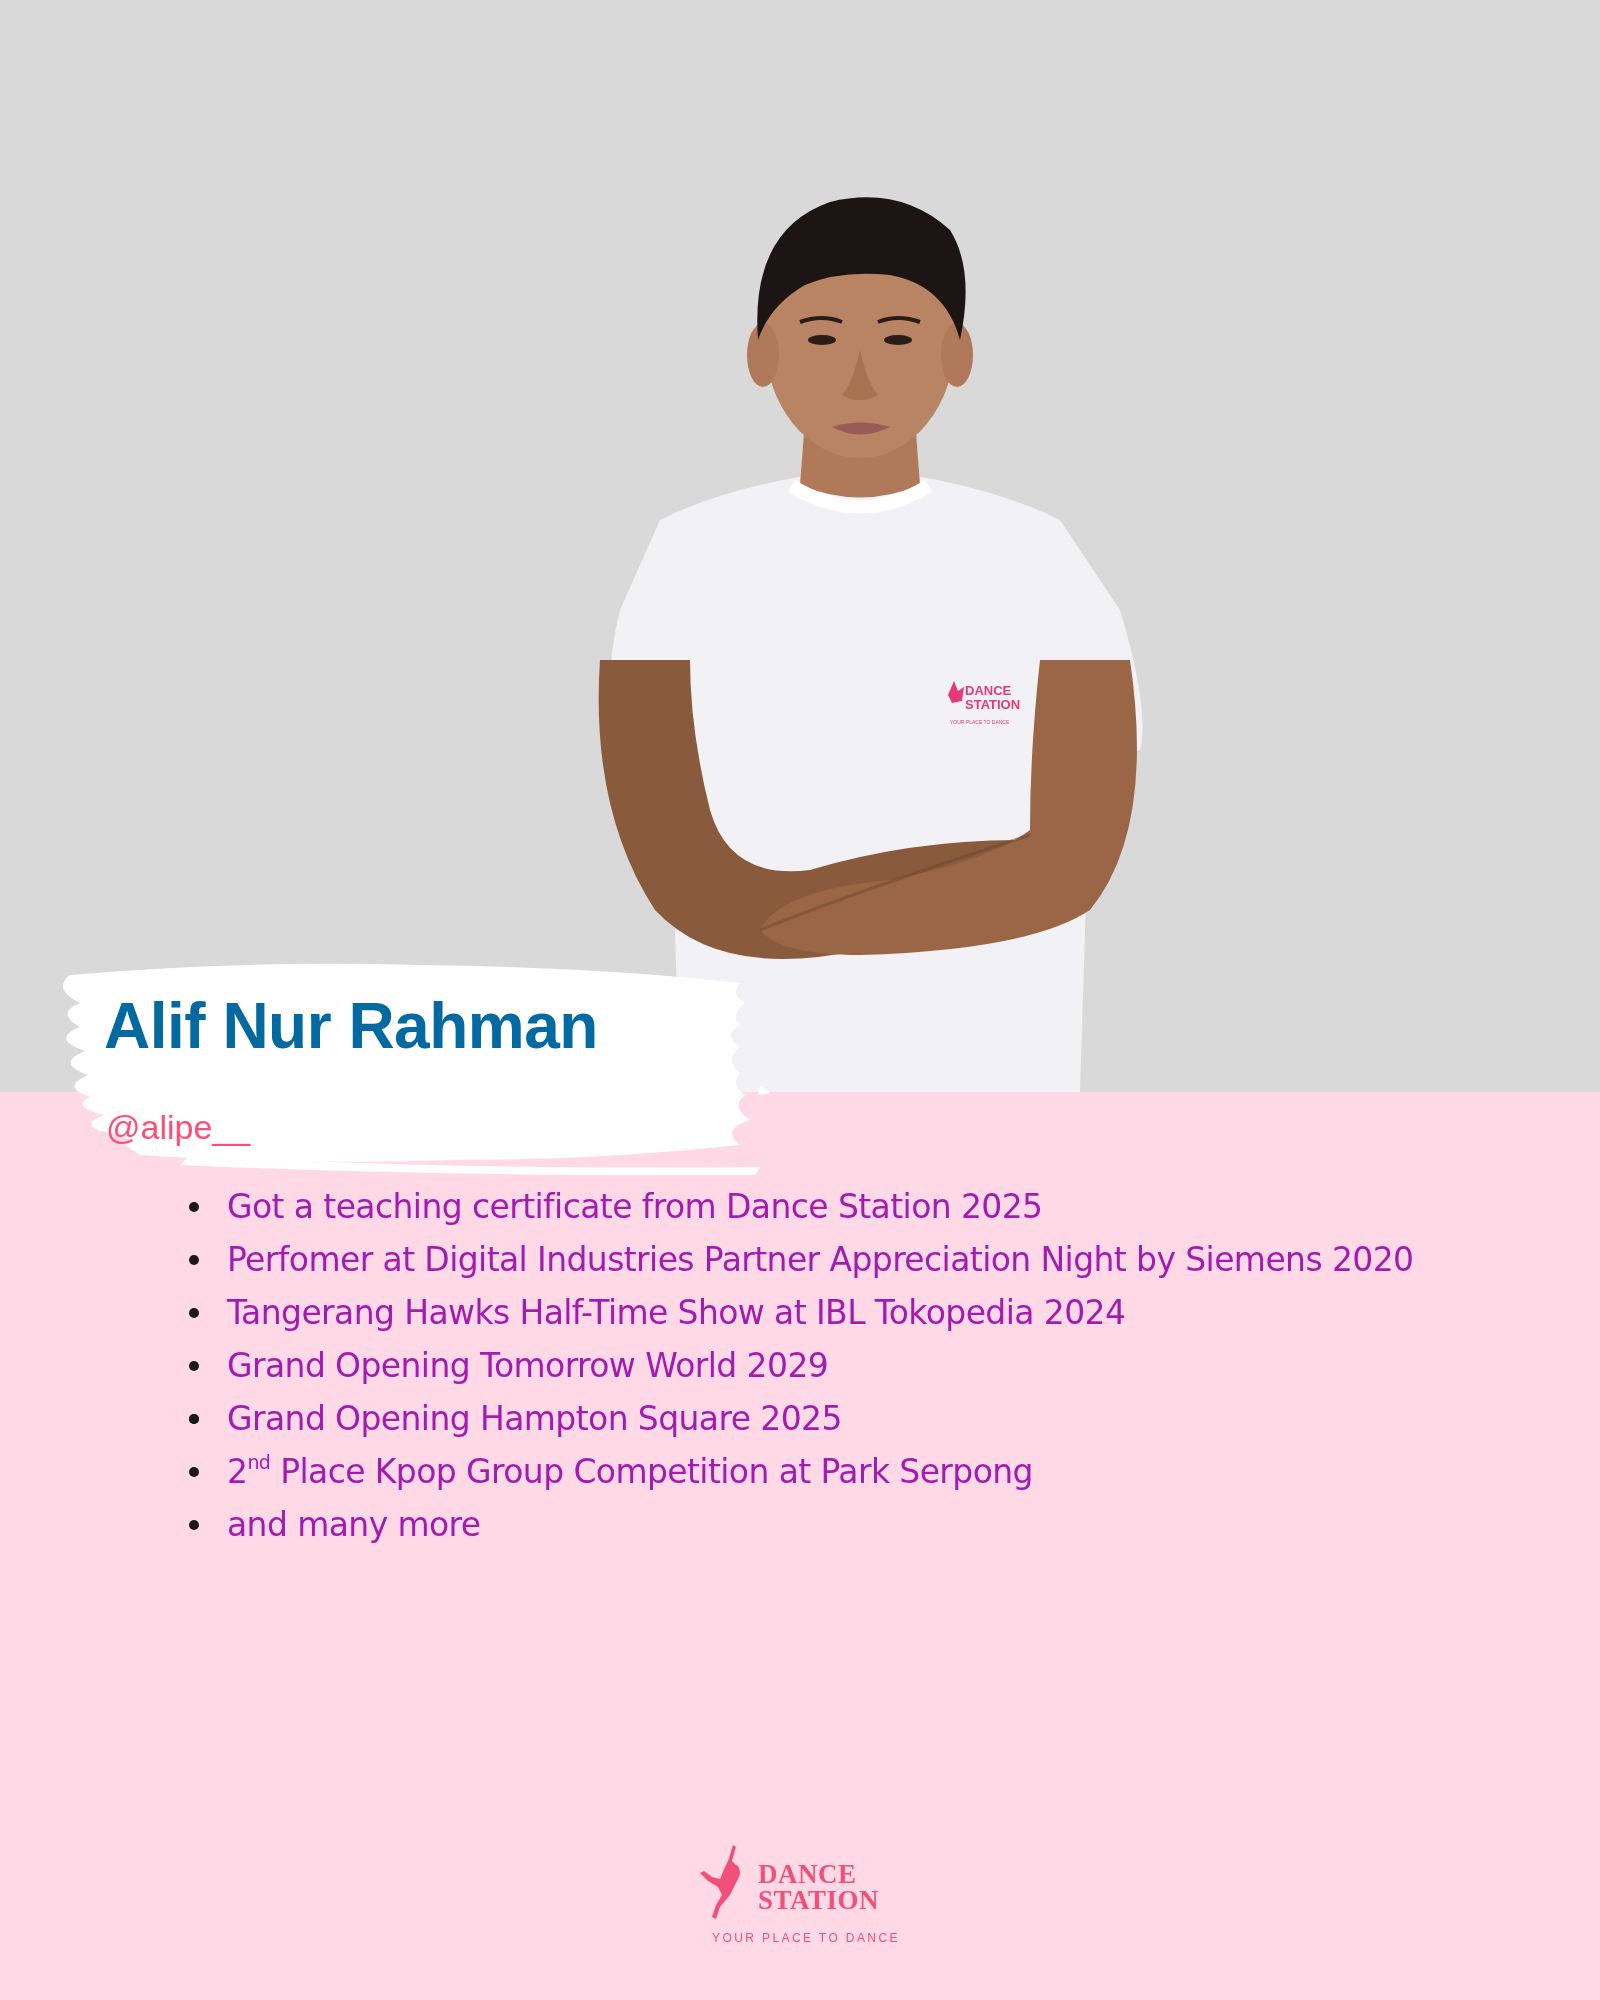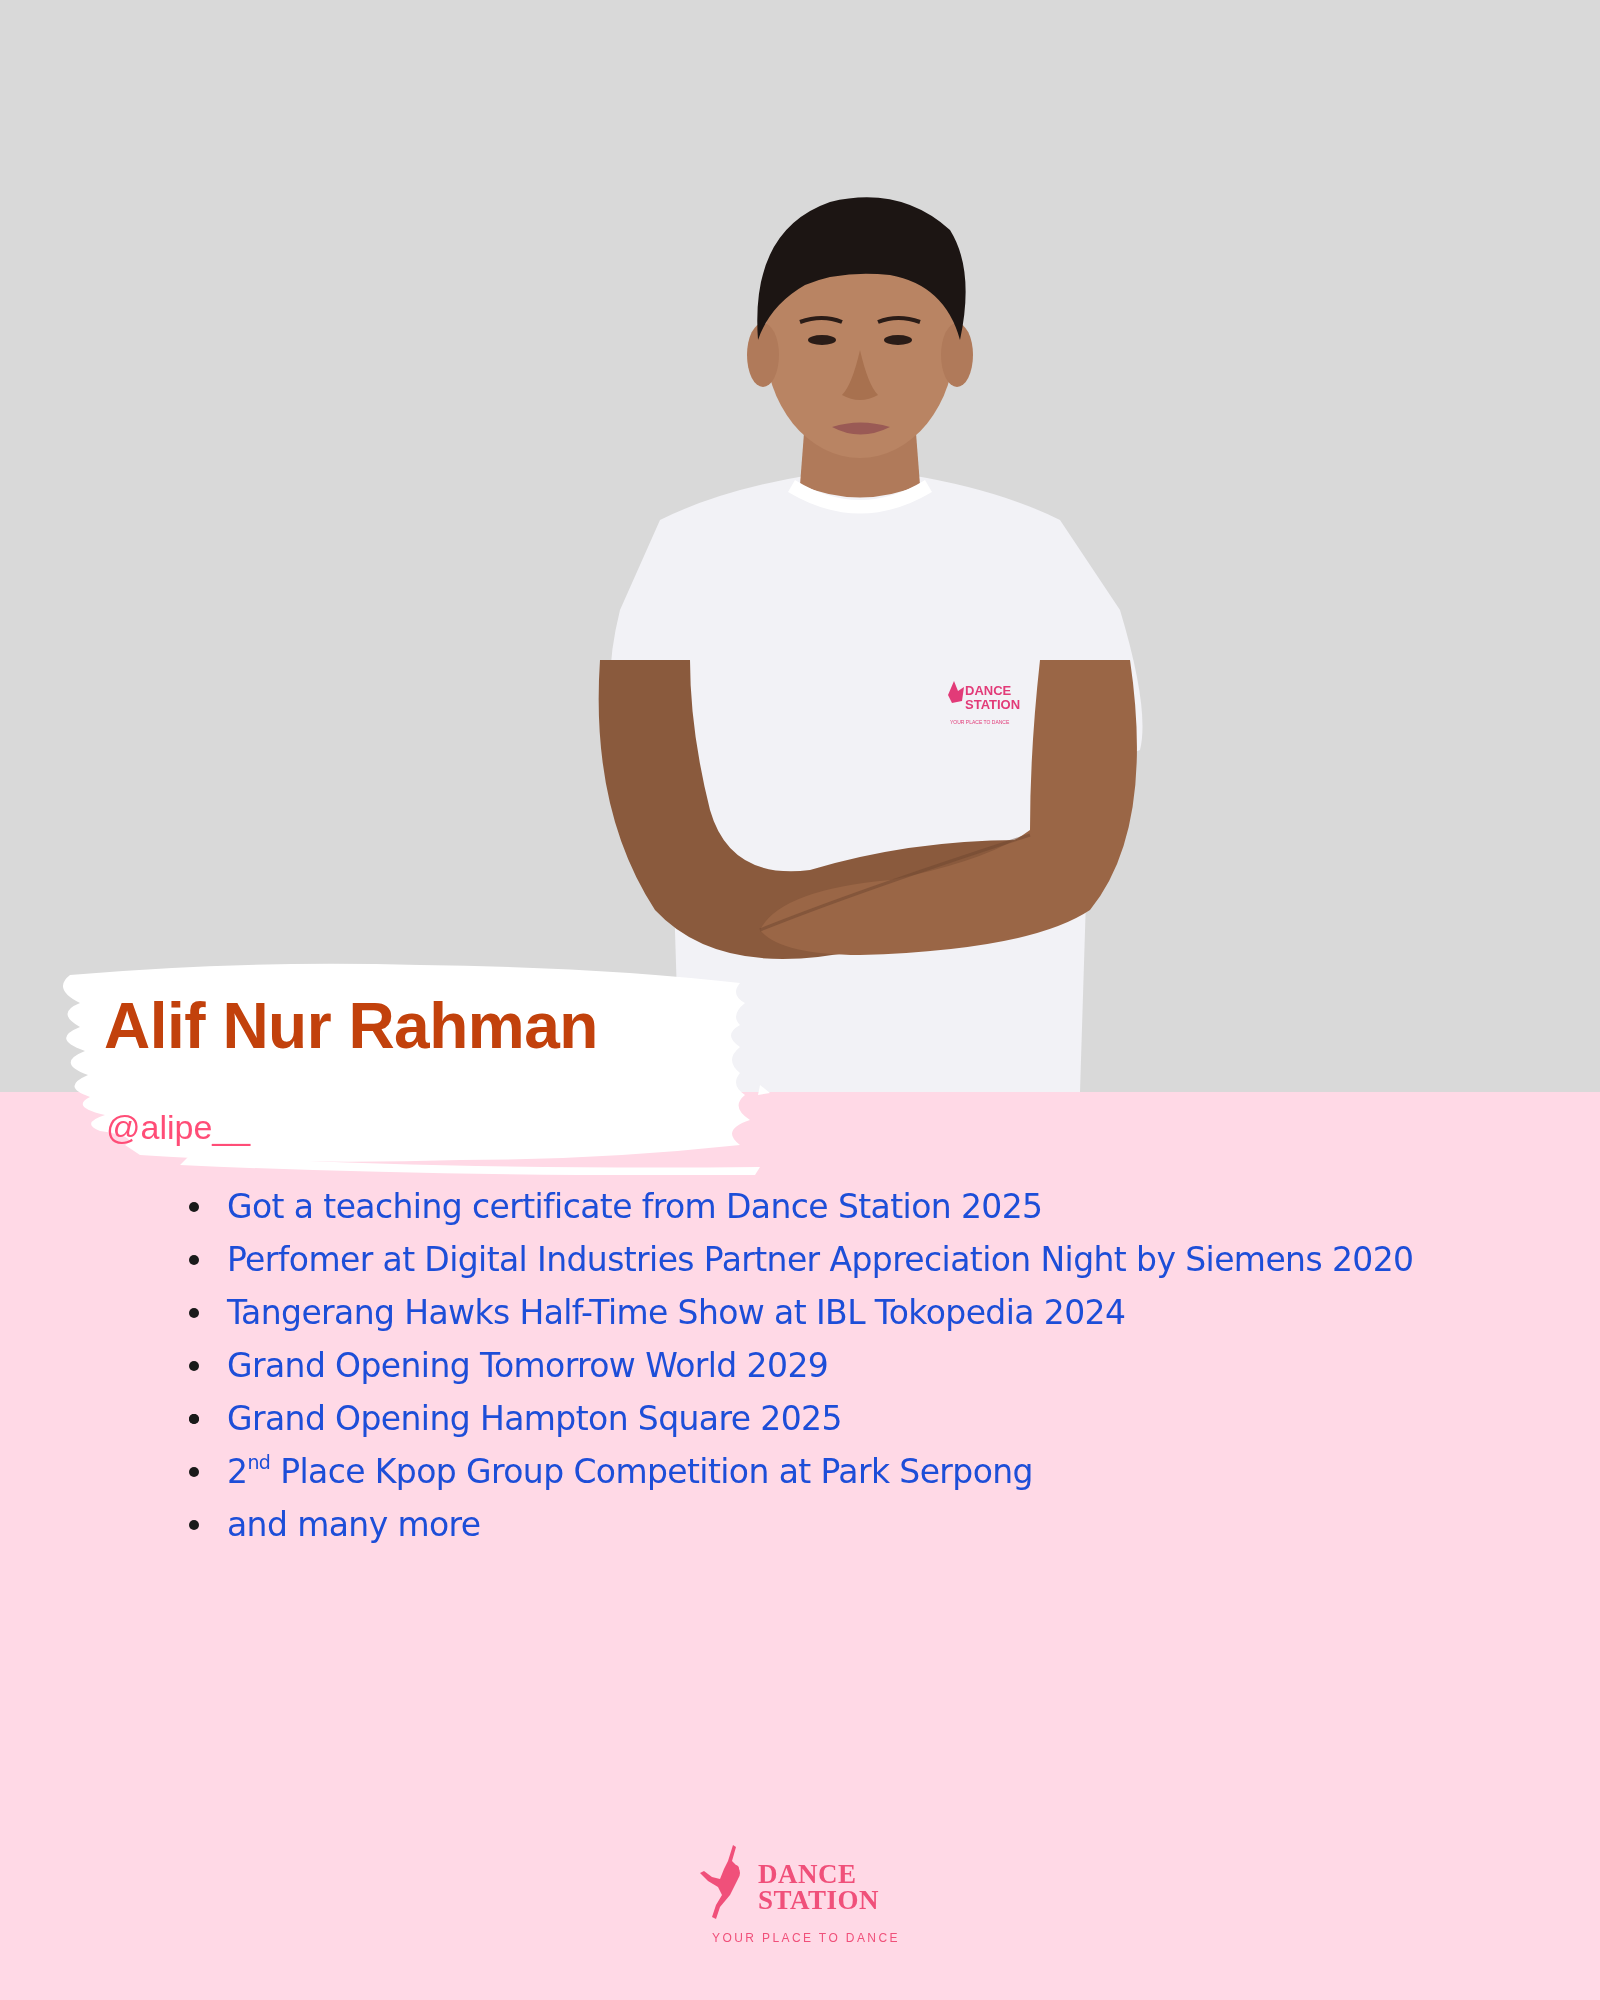--- a/index.html
+++ b/index.html
@@ -15,34 +15,34 @@
   .photo { position: absolute; left: 560px; top: 190px; width: 600px; height: 902px; }
   .photo svg { width: 100%; height: 100%; display: block; }
 
   
   .brush { position: absolute; left: 40px; top: 955px; width: 830px; height: 220px; }
   .brush svg { width: 100%; height: 100%; display: block; }
 
   .name {
     position: absolute; left: 104px; top: 994px;
     font-family: "Liberation Sans", sans-serif; font-weight: 700;
-    font-size: 64px; letter-spacing: -0.5px; color: #c2410c; line-height: 1;
+    font-size: 64px; letter-spacing: -0.5px; color: #0369a1; line-height: 1;
     white-space: nowrap;
   }
   .handle {
     position: absolute; left: 106px; top: 1070px;
     font-family: "Liberation Sans", sans-serif; font-weight: 400;
     font-size: 34px; color: #ff4d77; line-height: 1; margin-top: 40px;
   }
 
   .list {
     position: absolute; left: 187px; top: 1180px; width: 1260px;
     margin: 0; padding: 0; list-style: none;
     font-family: "DejaVu Sans", sans-serif; font-size: 33px;
-    color: #1d4ed8; line-height: 53px; letter-spacing: -0.6px;
+    color: #a21caf; line-height: 53px; letter-spacing: -0.6px;
   }
   .list li { position: relative; padding-left: 40px; }
   .list li .bullet {
     position: absolute; left: 2px; top: 22px; width: 10px; height: 10px;
     border-radius: 50%; background: #1a1a1a;
   }
   .list sup { font-size: 19px; line-height: 0; vertical-align: 14px; }
 
   .logo { position: absolute; left: 700px; top: 1843px; width: 210px; height: 100px; }
   .logo-fig { position: absolute; left: 0; top: 0; width: 60px; height: 78px; }

